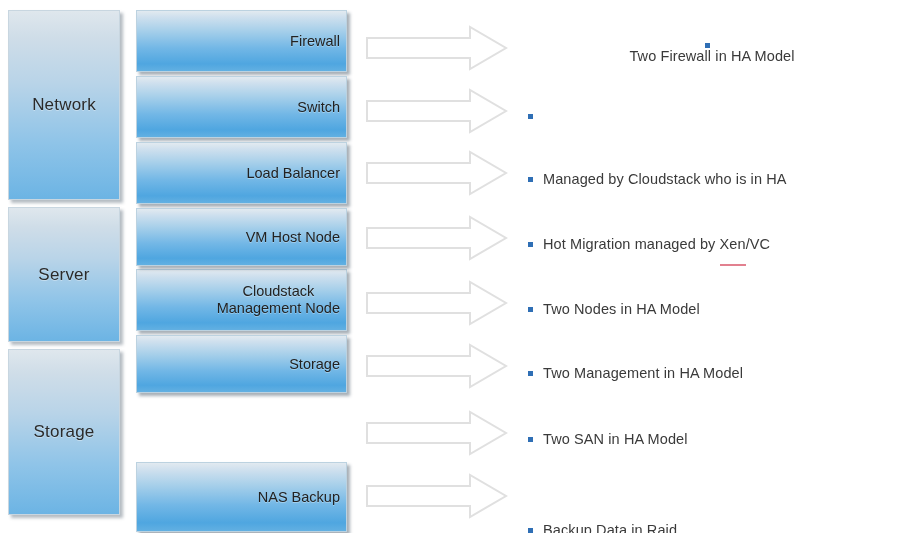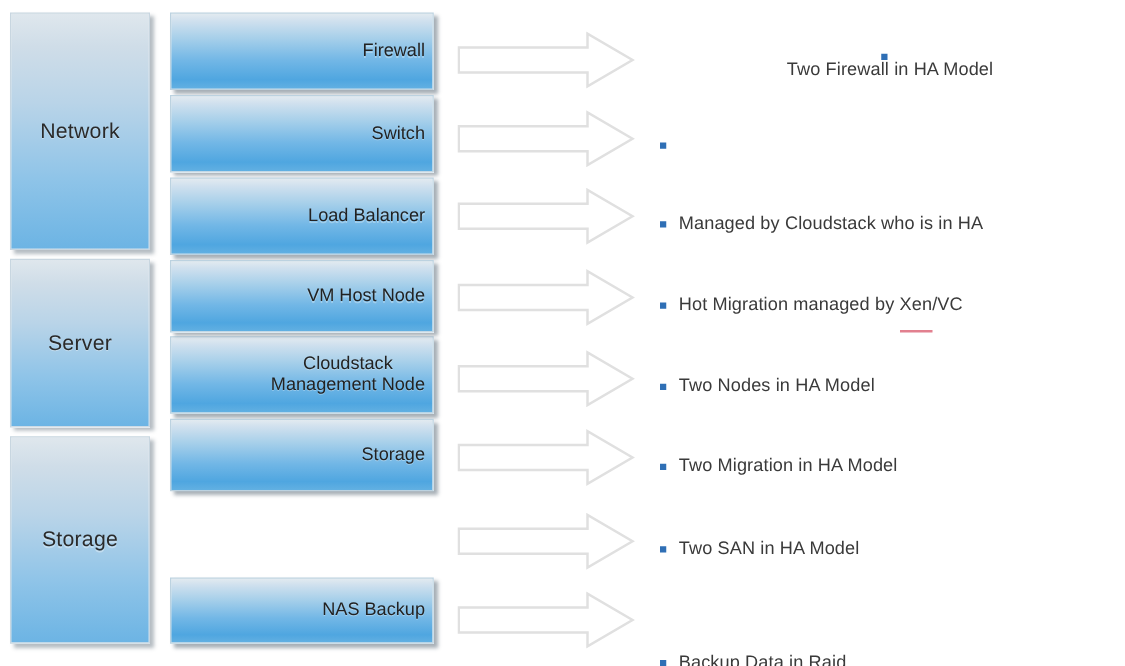--- a/index.html
+++ b/index.html
@@ -154,21 +154,21 @@
       </div>
       <div class="item-box" style="top: 259px; height: 62px;">
         <div class="item-label">Cloudstack<br>Management Node</div>
       </div>
       <div class="item-box" style="top: 198px; height: 58px;">
         <div class="item-label">VM Host Node</div>
       </div>
       <div class="item-box" style="top: 325px; height: 58px;">
         <div class="item-label">Storage</div>
       </div>
-      <div class="item-box" style="top: 452px; height: 53px;">
+      <div class="item-box" style="top: 452px; height: 70px;">
         <div class="item-label">NAS Backup</div>
       </div>
     </div>
   <div id="arrow-layer">
       <div class="arrow" style="top: 25px;">
         <svg viewBox="0 0 142 46" xmlns="http://www.w3.org/2000/svg">
           <path d="M1 13 L104 13 L104 2 L140 23 L104 44 L104 33 L1 33 Z" fill="#ffffff" stroke="#e0e0e0" stroke-width="2" stroke-linejoin="miter"></path>
         </svg>
       </div>
       <div class="arrow" style="top: 88px;">
@@ -222,21 +222,21 @@
       <div class="bullet-row" style="top: 233px;">
         <span class="bullet-marker"></span>
         <span class="bullet-text"><span>Hot Migration managed by </span><span class="misspelled">Xen</span><span>/VC</span></span>
       </div>
       <div class="bullet-row" style="top: 298px;">
         <span class="bullet-marker"></span>
         <span class="bullet-text">Two Nodes in HA Model</span>
       </div>
       <div class="bullet-row" style="top: 362px;">
         <span class="bullet-marker"></span>
-        <span class="bullet-text">Two Migration in HA Model</span>
+        <span class="bullet-text">Two Management in HA Model</span>
       </div>
       <div class="bullet-row" style="top: 428px;">
         <span class="bullet-marker"></span>
         <span class="bullet-text">Two SAN in HA Model</span>
       </div>
       <div class="bullet-row" style="top: 519px;">
         <span class="bullet-marker"></span>
         <span class="bullet-text">Backup Data in Raid</span>
       </div>
     </div>

